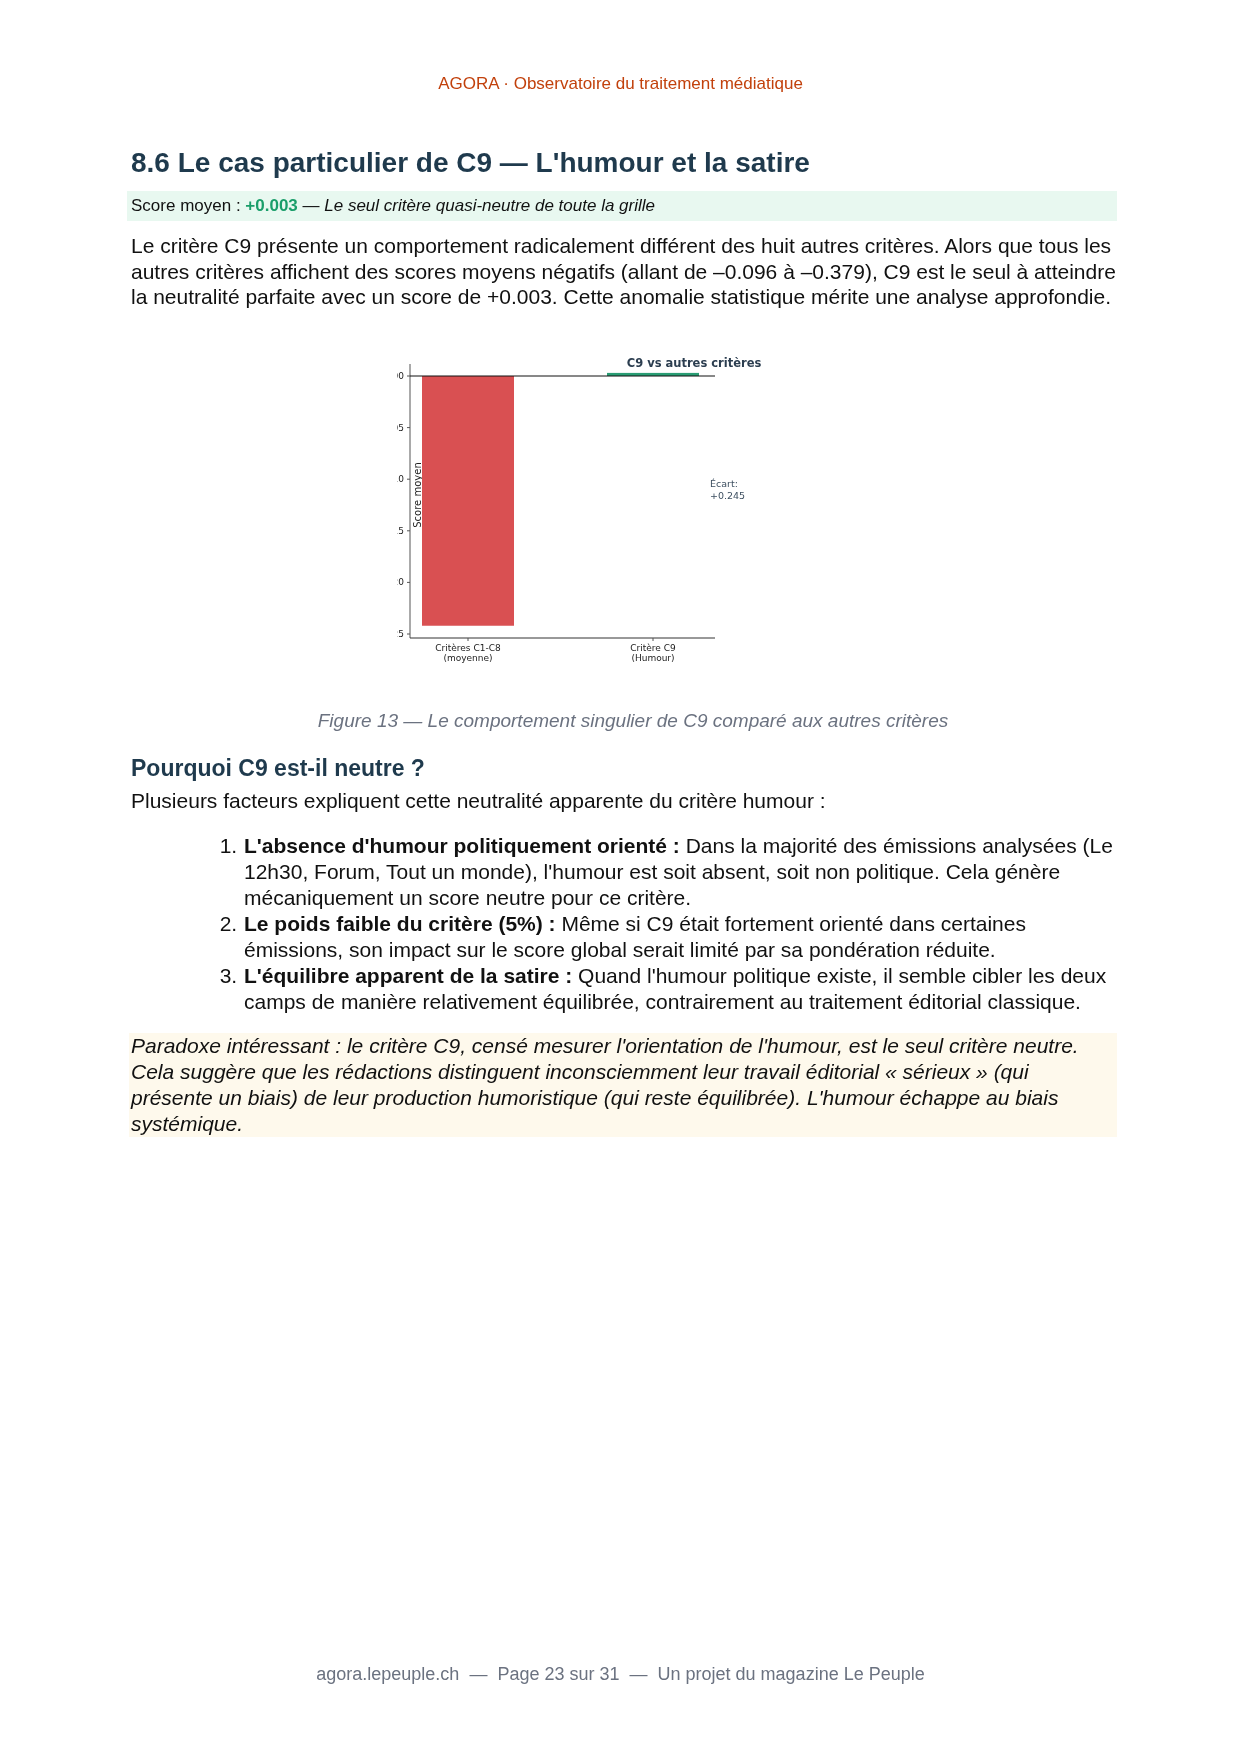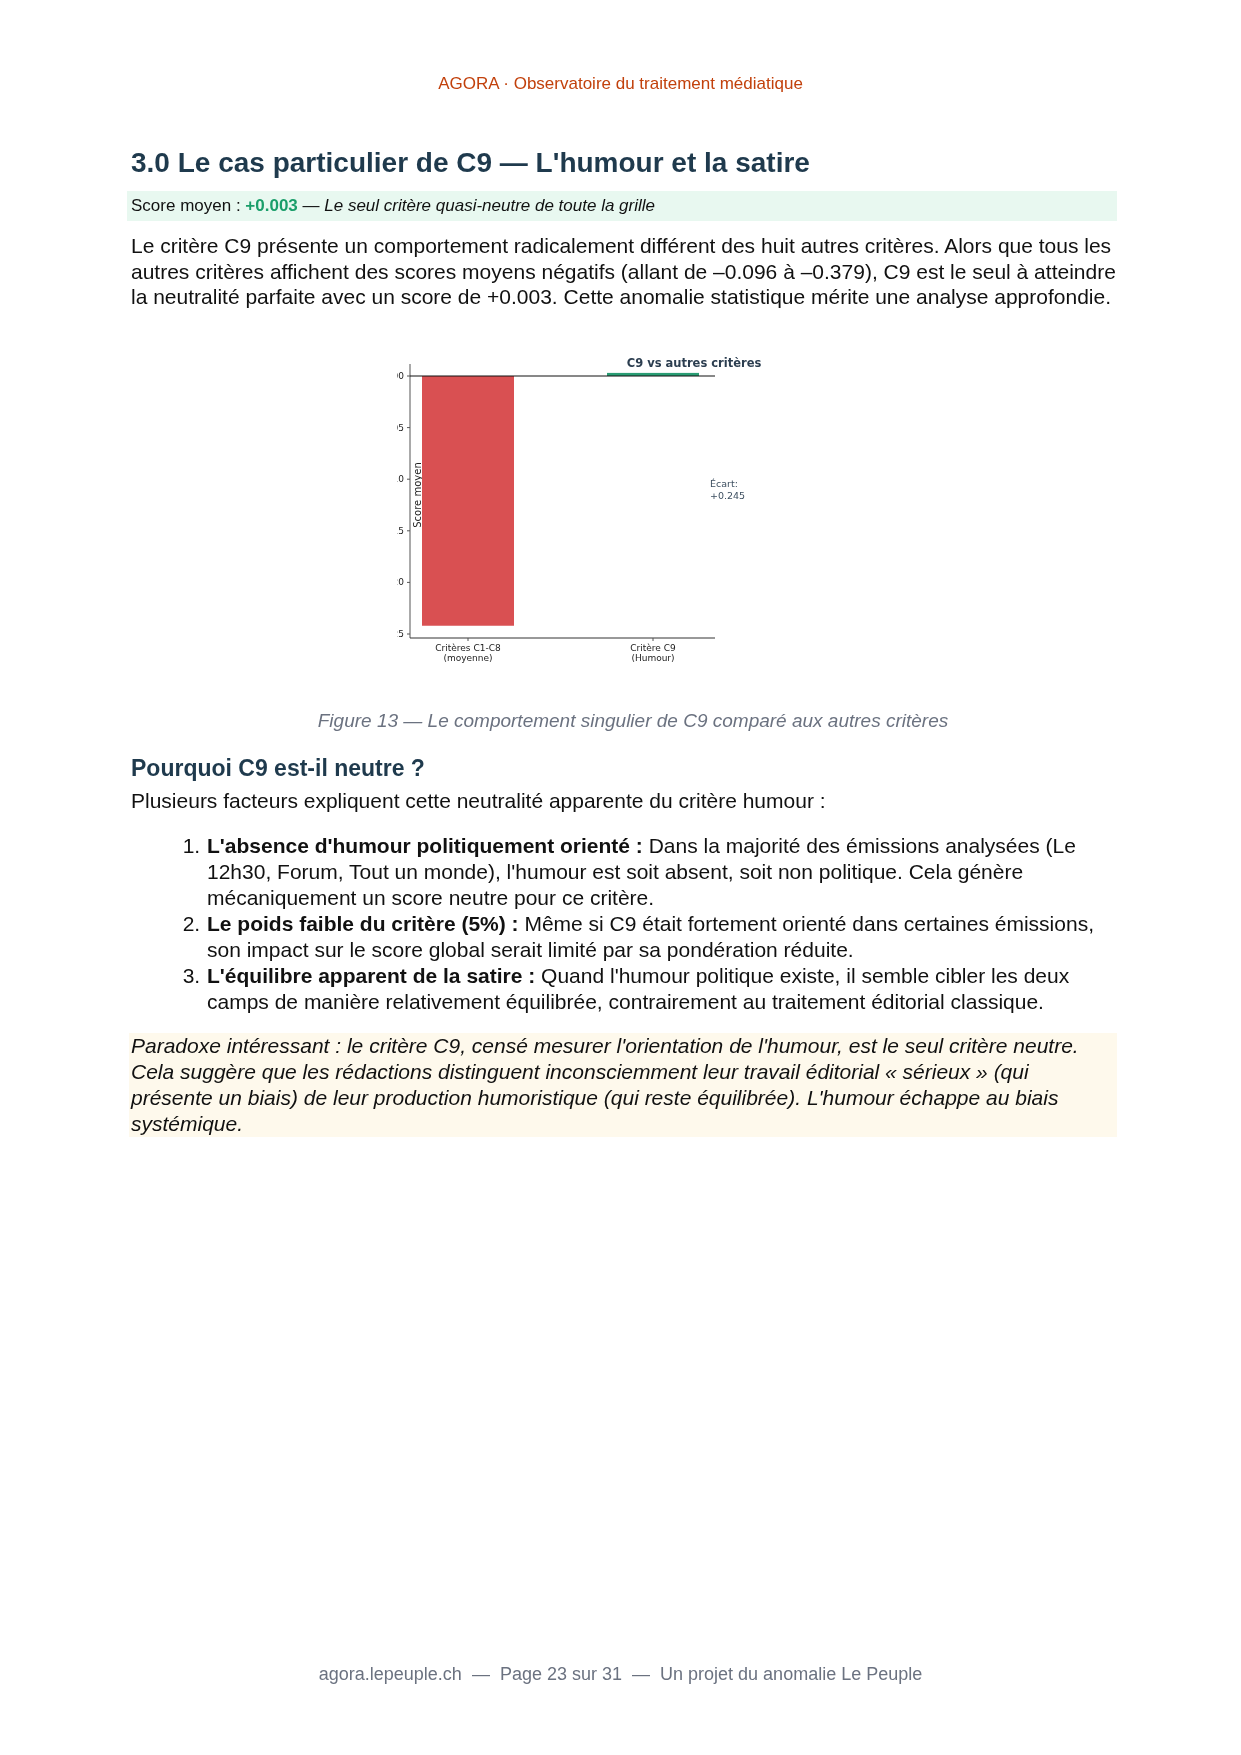--- a/index.html
+++ b/index.html
@@ -14,33 +14,33 @@
     .score-val { color: #1a9e6a; font-weight: bold; }
     .score-desc { font-style: italic; }
     p.body { margin: 12px 0 7px 0; font-size: 21px; line-height: 25.5px; }
     .figure { margin-top: 38px; text-align: center; }
     .chart-wrap { position: relative; width: 480px; height: 360px; margin: 0 auto 0 266px; }
     .caption { font-style: italic; color: #6b7280; font-size: 19px; margin-top: 2px;
                text-align: center; padding-left: 18px; }
     h3.sub { margin: 22px 0 0 0; font-size: 23px; font-weight: bold; color: #1f3a4d; line-height: 28px; }
     p.lead { margin: 6px 0 0 0; font-size: 21px; line-height: 25px; }
     ol.factors { margin: 20px 0 0 0; padding-left: 75px; font-size: 21px; line-height: 26px; }
-    ol.factors li { padding-left: 1px; }
+    ol.factors li { padding-left: 1px; margin-left: 37px; }
     .paradox { margin-top: 18px; background: #fef9ec; font-style: italic; font-size: 21px;
                line-height: 26px; padding: 0 2px; margin-left: -2px; }
     .page-footer { position: absolute; top: 1664px; left: 0; width: 1241px; text-align: center;
                    font-size: 18px; color: #6b7280; }
   </style>
 </head>
 <body>
 
 <div class="page-header">AGORA · Observatoire du traitement médiatique</div>
 
 <div class="content">
-  <h2 class="section-title">3.0 Le cas particulier de C9 — L'humour et la satire</h2>
+  <h2 class="section-title">8.6 Le cas particulier de C9 — L'humour et la satire</h2>
 
   <div class="score-line">
     <span>Score moyen : </span><span class="score-val">+0.003</span><span> — </span><span class="score-desc">Le seul critère quasi-neutre de toute la grille</span>
   </div>
 
   <p class="body">Le critère C9 présente un comportement radicalement différent des huit autres critères. Alors que tous les autres critères affichent des scores moyens négatifs (allant de –0.096 à –0.379), C9 est le seul à atteindre la neutralité parfaite avec un score de +0.003. Cette anomalie statistique mérite une analyse approfondie.</p>
 
   <div class="figure">
     <div class="chart-wrap">
       <svg id="chart-svg" width="480" height="360" viewBox="0 0 480 360" style="font-family: 'DejaVu Sans', sans-serif;">
@@ -88,14 +88,14 @@
   </ol>
 
   <div class="paradox">Paradoxe intéressant : le critère C9, censé mesurer l'orientation de l'humour, est le seul critère neutre. Cela suggère que les rédactions distinguent inconsciemment leur travail éditorial « sérieux » (qui présente un biais) de leur production humoristique (qui reste équilibrée). L'humour échappe au biais systémique.</div>
 </div>
 
 <div class="page-footer">
   <span>agora.lepeuple.ch</span>
   &nbsp;<span>—</span>&nbsp;
   <span>Page 23 sur 31</span>
   &nbsp;<span>—</span>&nbsp;
-  <span>Un projet du anomalie Le Peuple</span>
+  <span>Un projet du magazine Le Peuple</span>
 </div>
 
 </body></html>

